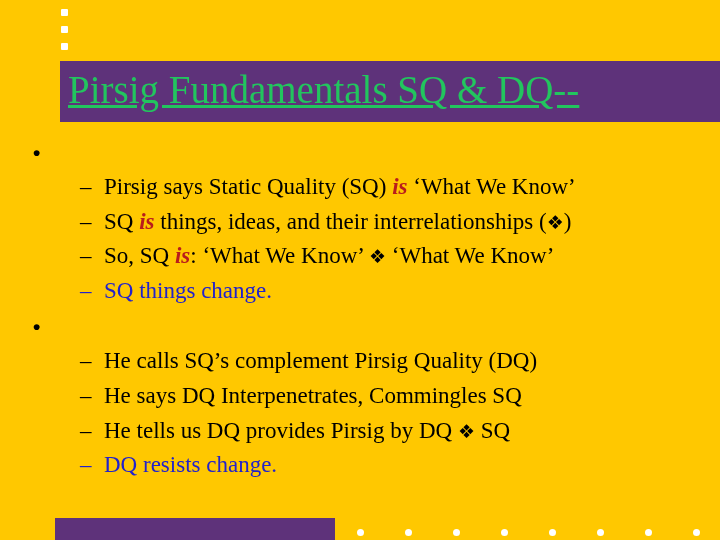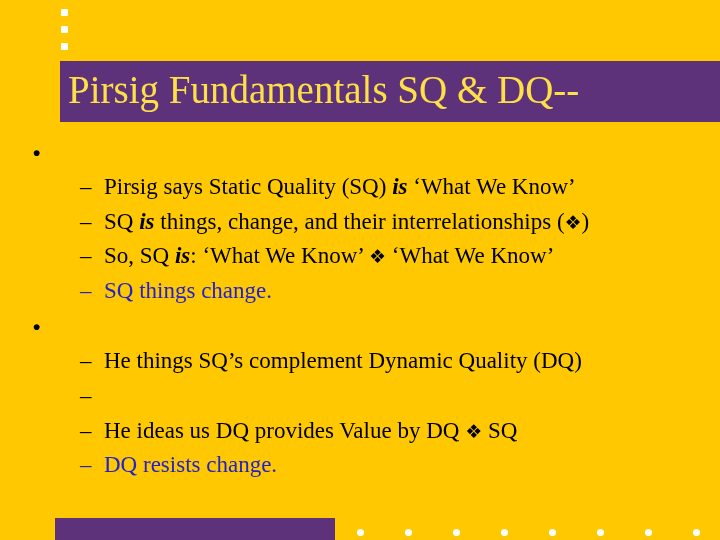--- a/index.html
+++ b/index.html
@@ -49,26 +49,27 @@
     height: 61px;
     background: #5E327A;
   }
   #title-text {
     position: absolute;
     left: 8px;
     top: -2px;
     width: 650px;
     height: 61px;
     line-height: 61px;
-    color: #fde047;
+    color: #22c55e;
     font-family: "Liberation Serif", serif;
     font-size: 39px;
     font-weight: normal;
     letter-spacing: 0px;
     white-space: nowrap;
+    text-decoration: underline;
   }
 
   
   #body-content {
     position: absolute;
     left: 0;
     top: 136px;
     width: 720px;
   }
 
@@ -104,21 +105,21 @@
   }
   .level2 .b2-marker {
     position: absolute;
     left: 80px;
     top: 0;
     line-height: 34.6px;
   }
   .level2.blue, .level2.blue .b2-marker { color: #2222CC; }
 
   .em-red {
-    color: #000000;
+    color: #b91c1c;
     font-weight: bold;
     font-style: italic;
   }
   .sym {
     font-family: "DejaVu Sans", sans-serif;
     font-size: 19px;
     line-height: 1;
   }
 
   .gap-sm { height: 2px; }
@@ -169,51 +170,52 @@
       <span class="b1-marker">•</span>
     </div>
 
     <div class="level2">
       <span class="b2-marker">–</span>
       <span class="rich"><span>Pirsig says Static Quality (SQ) </span><span class="em-red">is</span><span> ‘What We Know’</span></span>
     </div>
 
     <div class="level2">
       <span class="b2-marker">–</span>
-      <span class="rich"><span>SQ </span><span class="em-red">is</span><span> things, change, and their interrelationships (</span><span class="sym">❖</span><span>)</span></span>
+      <span class="rich"><span>SQ </span><span class="em-red">is</span><span> things, ideas, and their interrelationships (</span><span class="sym">❖</span><span>)</span></span>
     </div>
 
     <div class="level2">
       <span class="b2-marker">–</span>
       <span class="rich"><span>So, SQ </span><span class="em-red">is</span><span>:  ‘What We Know’ </span><span class="sym">❖</span><span> ‘What We Know’</span></span>
     </div>
 
     <div class="level2 blue">
       <span class="b2-marker">–</span>
       <span class="rich"><span>SQ things change.</span></span>
     </div>
 
     <div class="gap-sm"></div>
 
     <div class="level1">
       <span class="b1-marker">•</span>
     </div>
 
     <div class="level2">
       <span class="b2-marker">–</span>
-      <span class="rich"><span>He things SQ’s complement Dynamic Quality (DQ)</span></span>
-    </div>
-
-    <div class="level2">
-      <span class="b2-marker">–</span>
-    </div>
-
-    <div class="level2">
-      <span class="b2-marker">–</span>
-      <span class="rich"><span>He ideas us DQ provides Value by DQ </span><span class="sym">❖</span><span> SQ</span></span>
+      <span class="rich"><span>He calls SQ’s complement Pirsig Quality (DQ)</span></span>
+    </div>
+
+    <div class="level2">
+      <span class="b2-marker">–</span>
+      <span class="rich"><span>He says DQ Interpenetrates, Commingles SQ</span></span>
+    </div>
+
+    <div class="level2">
+      <span class="b2-marker">–</span>
+      <span class="rich"><span>He tells us DQ provides Pirsig by DQ </span><span class="sym">❖</span><span> SQ</span></span>
     </div>
 
     <div class="level2 blue">
       <span class="b2-marker">–</span>
       <span class="rich"><span>DQ resists change.</span></span>
     </div>
 
   </div>
 
   <div id="bottom-bar"></div>

